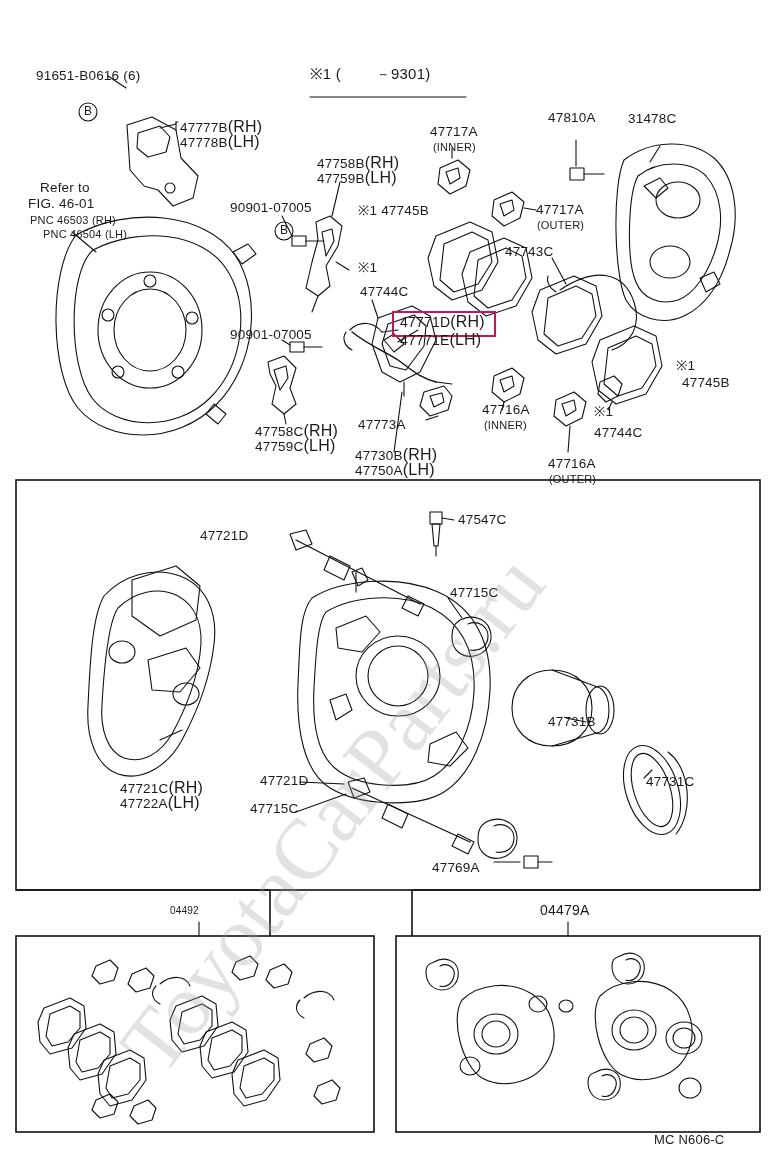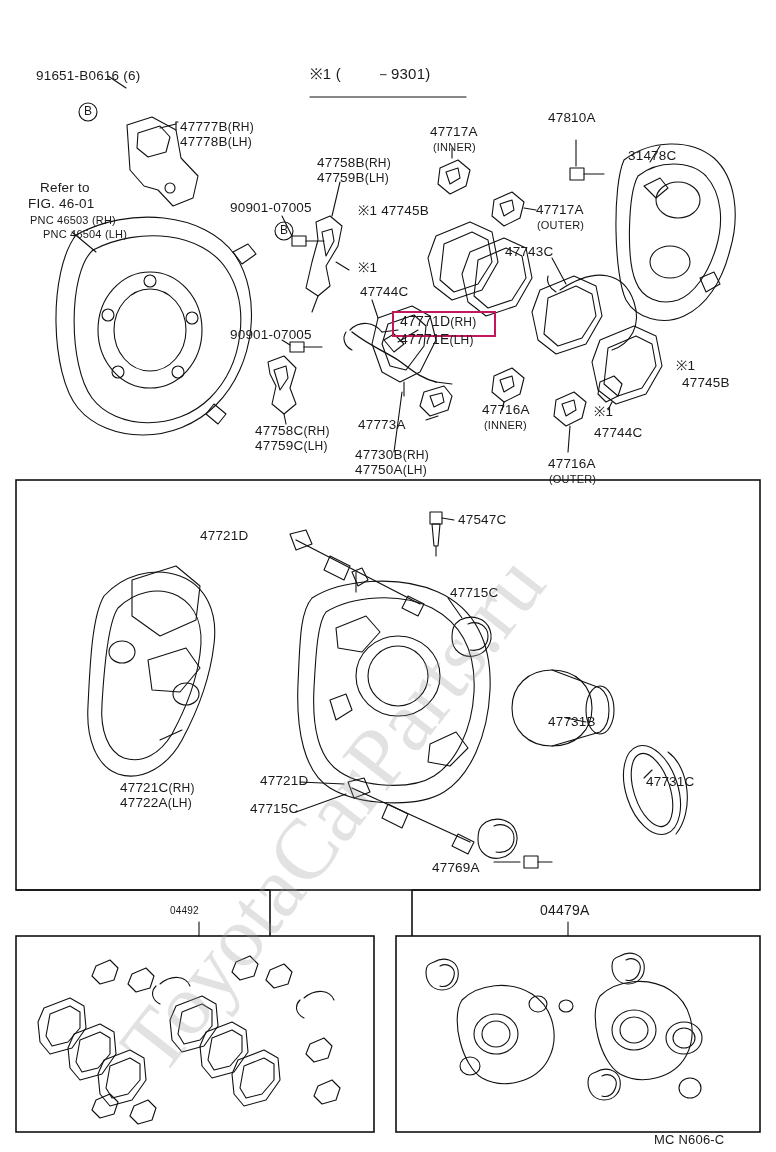--- a/index.html
+++ b/index.html
@@ -6,21 +6,21 @@
   body{
     width:776px;height:1152px;
     background:#ffffff;
     font-family:"Liberation Sans", sans-serif;
     color:#1a1a1a;
     position:relative;
     overflow:hidden;
   }
   .canvas{position:absolute;left:0;top:0;width:776px;height:1152px;}
   .lbl{position:absolute;font-size:13.5px;line-height:15px;white-space:pre;letter-spacing:.2px;}
-  .lbl .sub{font-size:12px;}
+  .lbl .sub{font-size:16px;}
   .lbl.small{font-size:11px;}
   .watermark{
     position:absolute;
     left:40px;top:330px;
     width:700px;height:760px;
     pointer-events:none;
     z-index:3;
   }
   .watermark span{
     position:absolute;
@@ -323,21 +323,21 @@
     <div class="lbl" style="left:280px;top:223px;font-size:12px;">B</div>
     <div class="lbl" style="left:358px;top:203px;">※1 47745B</div>
     <div class="lbl" style="left:358px;top:260px;">※1</div>
     <div class="lbl" style="left:360px;top:284px;">47744C</div>
     <div class="lbl" style="left:230px;top:327px;">90901-07005</div>
 
     <div class="lbl" style="left:430px;top:124px;">47717A</div>
     <div class="lbl small" style="left:433px;top:140px;">(INNER)</div>
 
     <div class="lbl" style="left:548px;top:110px;">47810A</div>
-    <div class="lbl" style="left:628px;top:111px;margin-top:37px;">31478C</div>
+    <div class="lbl" style="left:628px;top:111px;">31478C</div>
 
     <div class="lbl" style="left:536px;top:202px;">47717A</div>
     <div class="lbl small" style="left:537px;top:218px;">(OUTER)</div>
     <div class="lbl" style="left:505px;top:244px;">47743C</div>
 
     <div class="lbl" style="left:676px;top:358px;">※1</div>
     <div class="lbl" style="left:682px;top:375px;">47745B</div>
     <div class="lbl" style="left:594px;top:404px;">※1</div>
     <div class="lbl" style="left:594px;top:425px;">47744C</div>
 

